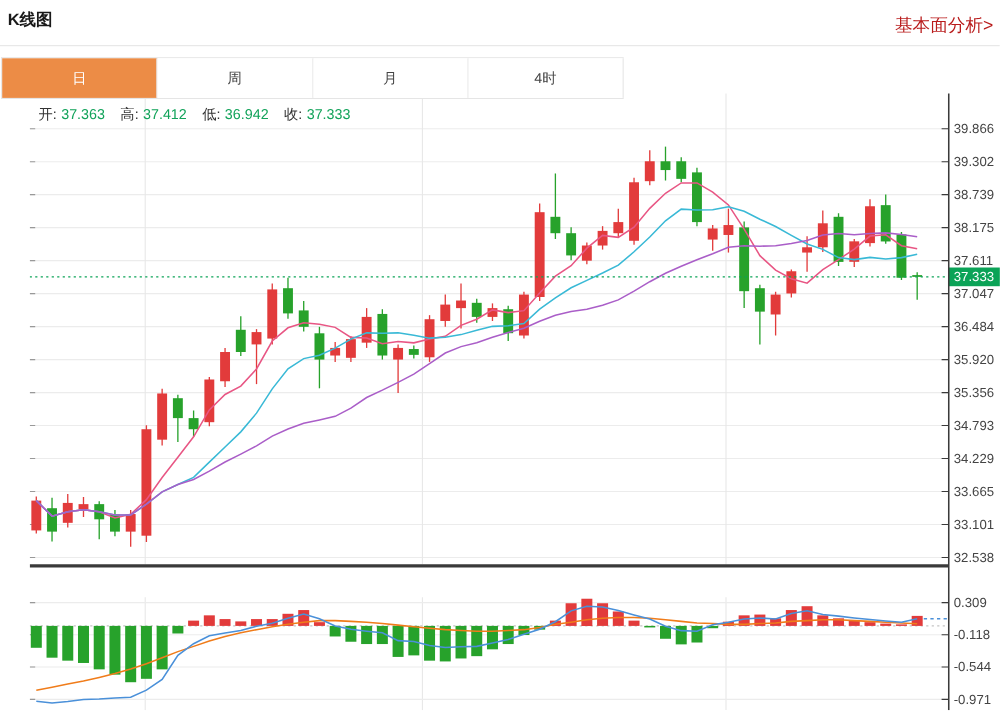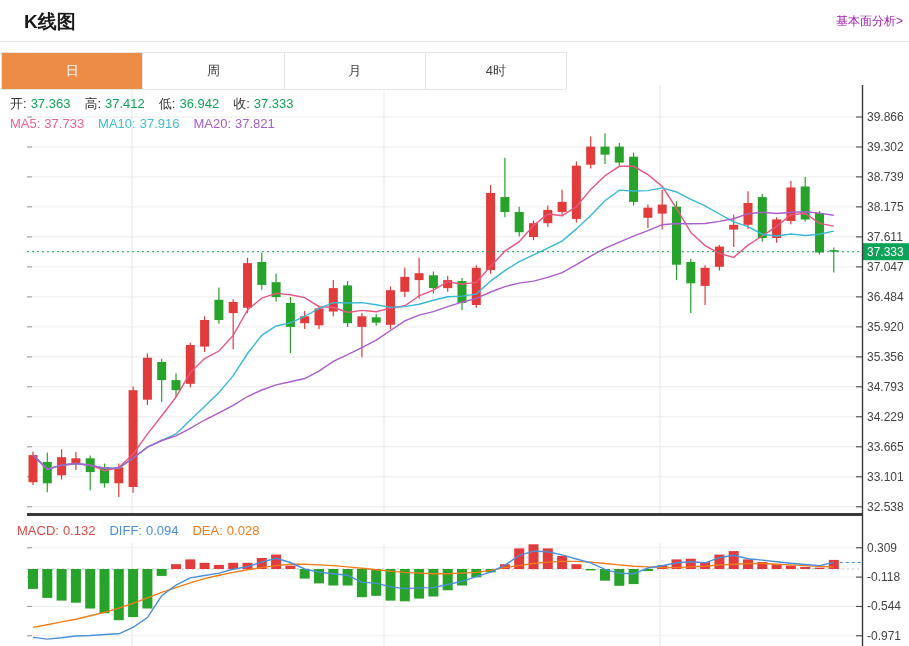--- a/index.html
+++ b/index.html
@@ -1,21 +1,21 @@
 <!DOCTYPE html>
 <html><head>
 <meta charset="utf-8">
 <style>
   html,body{margin:0;padding:0;background:#fff;}
   .stage{position:relative;width:909px;height:646px;background:#fff;overflow:hidden;
          font-family:"Liberation Sans",sans-serif;}
   .hdr{position:absolute;top:0;left:0;width:909px;height:41px;background:#fff;
        border-bottom:1px solid #e6e6e6;z-index:4;}
-  .title{position:absolute;left:24px;top:9px;font-size:19px;font-weight:bold;color:#1a1a1a;}
-  .hlink{position:absolute;right:6px;top:13px;font-size:12px;color:#a21caf;cursor:pointer;}
+  .title{position:absolute;left:7px;top:9px;font-size:15px;font-weight:bold;color:#1a1a1a;}
+  .hlink{position:absolute;right:6px;top:13px;font-size:16px;color:#b91c1c;cursor:pointer;}
   .tabs{position:absolute;top:52px;left:1px;width:566px;height:38px;display:flex;
         border-top:1px solid #e5e5e5;border-bottom:1px solid #e5e5e5;border-left:1px solid #e5e5e5;
         background:#fff;z-index:4;box-sizing:border-box;}
   .tab{flex:1;text-align:center;line-height:36px;font-size:13px;color:#444;
        border-right:1px solid #e5e5e5;background:#fff;cursor:pointer;}
   .tab.active{background:#ec8c46;color:#fff;}
   .inforow{position:absolute;left:10px;font-size:13px;z-index:3;white-space:nowrap;letter-spacing:0;}
   .inforow span{margin-right:4px;}
   .gap{margin-right:14px !important;}
   .lbl{color:#333;}
@@ -38,31 +38,25 @@
     <div class="hlink">基本面分析&gt;</div>
   </div>
 
   <div class="tabs">
       <div class="tab active">日</div>
       <div class="tab">周</div>
       <div class="tab">月</div>
       <div class="tab">4时</div>
     </div>
 
-  <div class="inforow" style="top:95px;">
+  <div class="inforow" style="top:95px;margin-left:25px;">
     <span class="lbl">开:</span><span class="grn gap">37.363</span><span class="lbl">高:</span><span class="grn gap">37.412</span><span class="lbl">低:</span><span class="grn gap">36.942</span><span class="lbl">收:</span><span class="grn">37.333</span>
   </div>
 
-  <div class="inforow" style="top:116px;">
-    <span class="ma5c">MA5:</span><span class="ma5c gap">37.733</span><span class="ma10c">MA10:</span><span class="ma10c gap">37.916</span><span class="ma20c">MA20:</span><span class="ma20c">37.821</span>
-  </div>
-
-  <div class="inforow" style="top:523px;left:17px;">
-    <span class="macdc">MACD:</span><span class="macdc gap">0.132</span><span class="diffc">DIFF:</span><span class="diffc gap">0.094</span><span class="deac">DEA:</span><span class="deac">0.028</span>
-  </div>
+
 
   <div class="chartbox" id="chart"><svg width="909" height="646" viewBox="0 0 909 646" xmlns="http://www.w3.org/2000/svg">
         <g>
           <line x1="0" y1="117.0" x2="835" y2="117.0" stroke="#ececec" stroke-width="1"></line>
           <line x1="0" y1="117.0" x2="5" y2="117.0" stroke="#999" stroke-width="1"></line>
           <line x1="829" y1="117.0" x2="835" y2="117.0" stroke="#3a3a3a" stroke-width="1"></line>
           <text x="840" y="121.0" font-size="12" fill="#444" font-family="Liberation Sans,sans-serif">39.866</text>
           <line x1="0" y1="147.0" x2="835" y2="147.0" stroke="#ececec" stroke-width="1"></line>
           <line x1="0" y1="147.0" x2="5" y2="147.0" stroke="#999" stroke-width="1"></line>
           <line x1="829" y1="147.0" x2="835" y2="147.0" stroke="#3a3a3a" stroke-width="1"></line>

